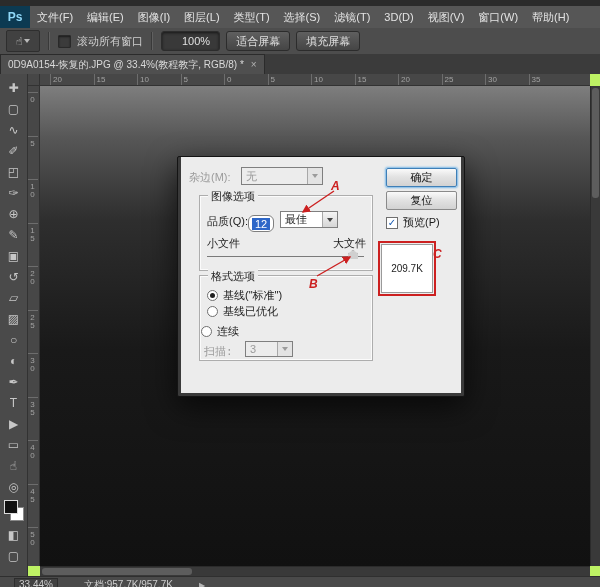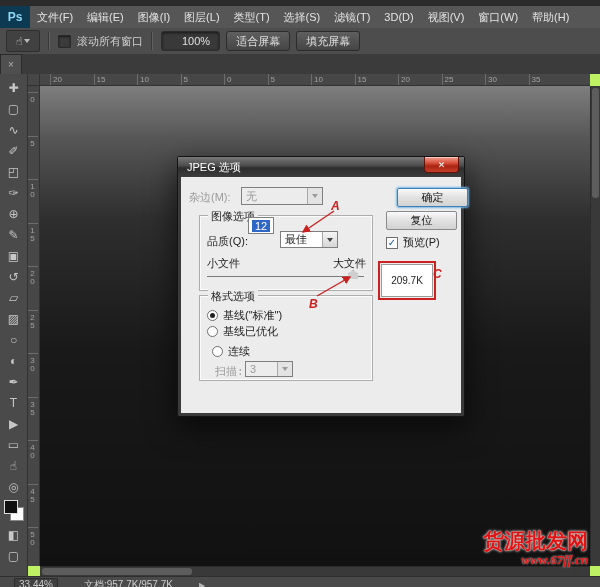--- a/index.html
+++ b/index.html
@@ -116,21 +116,21 @@
   .qual-box span{background:#2e67c8;color:#fff;padding:0 3px;font-size:11px;}
   .radio{position:absolute;display:flex;align-items:center;gap:5px;white-space:nowrap;}
   .radio .circ{width:11px;height:11px;border-radius:50%;background:#fff;border:1px solid #6f6f6f;
                box-sizing:border-box;position:relative;flex:none;}
   .radio.sel .circ::after{content:"";position:absolute;inset:2px;background:#1f1f1f;border-radius:50%;}
   .slider-track{position:absolute;height:1px;background:#7a7a7a;}
   .slider-thumb{position:absolute;width:10px;height:9px;background:#cfcfcf;
                 clip-path:polygon(50% 0,100% 38%,100% 100%,0 100%,0 38%);box-shadow:0 0 0 1px #666;}
   .size-annot{position:absolute;border:2px solid #cc2020;padding:1px;}
   .size-box{min-width:44px;height:15px;background:#fff;border:1px solid #9a9a9a;display:flex;
-            align-items:center;justify-content:center;font-size:10px;color:#222;padding:8px 3px;}
+            align-items:center;justify-content:center;font-size:10px;color:#222;padding:16px 3px;}
   .ann-letter{position:absolute;color:#cc2020;font-weight:700;font-style:italic;font-size:12px;z-index:3;}
   .dlg-svg{position:absolute;left:0;top:0;width:280px;height:236px;pointer-events:none;z-index:2;}
 </style>
 </head>
 <body>
 
 <div class="app">
 
   <div class="menubar">
     <div class="logo">Ps</div>
@@ -158,20 +158,21 @@
     <span class="chk"></span>
     <span>滚动所有窗口</span>
     <div class="vsep"></div>
     <div class="opt-btn pressed">100%</div>
     <div class="opt-btn">适合屏幕</div>
     <div class="opt-btn">填充屏幕</div>
   </div>
 
   <div class="tabbar">
     <div class="tab">
+      <span>0D9A0154-恢复的.JPG @ 33.4%(教程教字, RGB/8) *</span>
       <span class="tab-close">×</span>
     </div>
   </div>
 
   <div class="ruler-corner"></div>
   <div class="ruler-top">
       <span>20</span>
       <span>15</span>
       <span>10</span>
       <span>5</span>
@@ -226,70 +227,62 @@
       <span class="sw-front"></span>
     </div>
     <div class="tools-col">
         <div class="tool">◧</div>
         <div class="tool">▢</div>
       </div>
   </div>
 
   <div class="canvas"></div>
 
-  <div class="watermark">
-    <div class="wm-title">货源批发网</div>
-    <div class="wm-url">www.67ff.cn</div>
-  </div>
 
   <div class="scroll-v">
       <div class="thumb"></div>
     </div>
   <div class="scroll-h">
       <div class="thumb"></div>
     </div>
 
   <div class="statusbar">
     <span class="zoom-box">33.44%</span>
     <span>文档:957.7K/957.7K</span>
     <span class="status-arrow">▶</span>
   </div>
 
   <div class="dialog">
-    <div class="dlg-title">
-      <span>JPEG 选项</span>
-      <span class="dlg-close">✕</span>
-    </div>
     <div class="dlg-body">
 
       <span class="lbl disabled" style="left:8px;top:13px;">杂边(M):</span>
       <div class="dd off" style="left:60px;top:10px;width:82px;height:18px;">
         <span>无</span>
         <span class="arr-btn">
             <span class="tri-down"></span>
           </span>
       </div>
 
-      <div class="btn default" style="left:216px;top:11px;">确定</div>
+      <div class="btn default" style="left:205px;top:11px;">确定</div>
       <div class="btn" style="left:205px;top:34px;">复位</div>
 
       <div class="checkbox-row" style="left:205px;top:58px;">
         <span class="cb">✓</span>
         <span>预览(P)</span>
       </div>
 
       <div class="size-annot" style="left:197px;top:84px;">
         <div class="size-box">209.7K</div>
       </div>
       <span class="ann-letter" style="left:252px;top:90px;">C</span>
 
       <div class="grp" style="left:18px;top:38px;width:172px;height:74px;">
         <span class="grp-legend">图像选项</span>
         <span class="lbl" style="left:7px;top:18px;">品质(Q):</span>
-        <div class="qual-box" style="left:48px;top:1px;">
+        <div class="qual-box" style="left:48px;top:19px;border-radius:6px;">
           <span>12</span>
         </div>
         <div class="dd" style="left:80px;top:15px;width:58px;height:17px;">
           <span>最佳</span>
           <span class="arr-btn">
               <span class="tri-down"></span>
             </span>
         </div>
         <span class="lbl" style="left:7px;top:40px;text-align:center;">小文件</span>
         <span class="lbl" style="right:6px;top:40px;">大文件</span>
@@ -300,25 +293,25 @@
       <div class="grp" style="left:18px;top:118px;width:172px;height:84px;">
         <span class="grp-legend">格式选项</span>
         <div class="radio sel" style="left:7px;top:12px;">
           <span class="circ"></span>
           <span>基线("标准")</span>
         </div>
         <div class="radio" style="left:7px;top:28px;">
           <span class="circ"></span>
           <span>基线已优化</span>
         </div>
-        <div class="radio" style="left:12px;top:48px;">
+        <div class="radio" style="left:1px;top:48px;">
           <span class="circ"></span>
           <span>连续</span>
         </div>
-        <span class="lbl disabled" style="left:15px;top:68px;font-family:Liberation Mono, monospace;">扫描:</span>
+        <span class="lbl disabled" style="left:4px;top:68px;font-family:Liberation Mono, monospace;">扫描:</span>
         <div class="dd off" style="left:45px;top:65px;width:48px;height:16px;">
           <span>3</span>
           <span class="arr-btn">
               <span class="tri-down"></span>
             </span>
         </div>
       </div>
 
       <span class="ann-letter" style="left:150px;top:22px;">A</span>
       <span class="ann-letter" style="left:128px;top:120px;">B</span>

